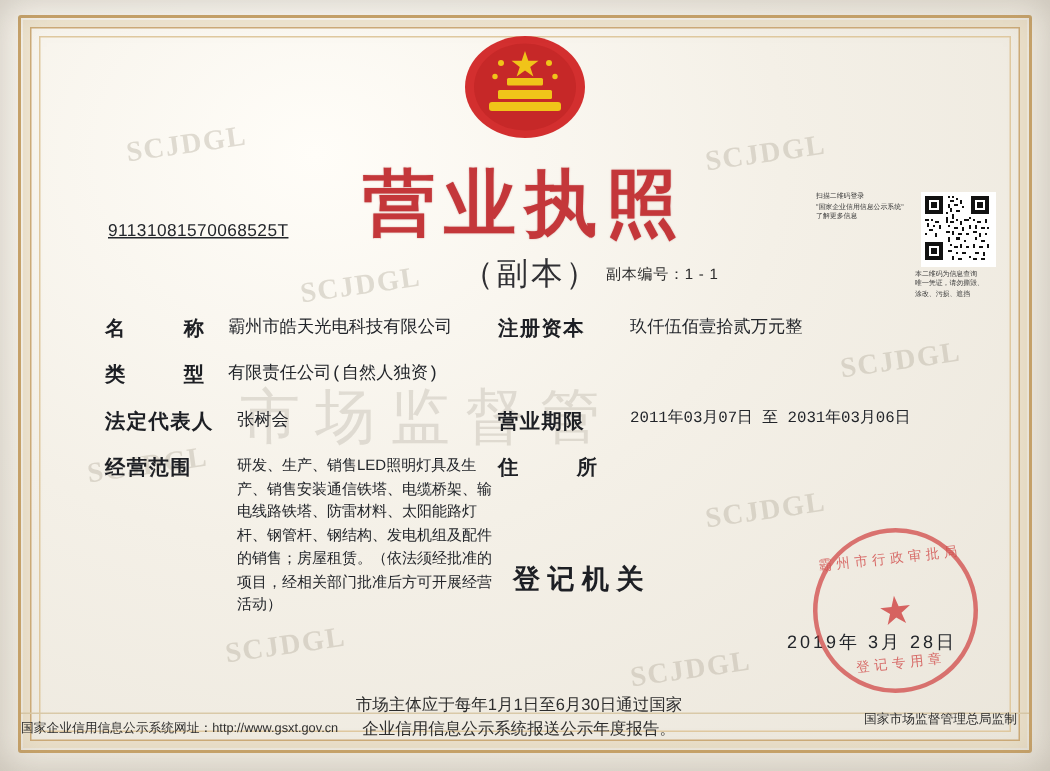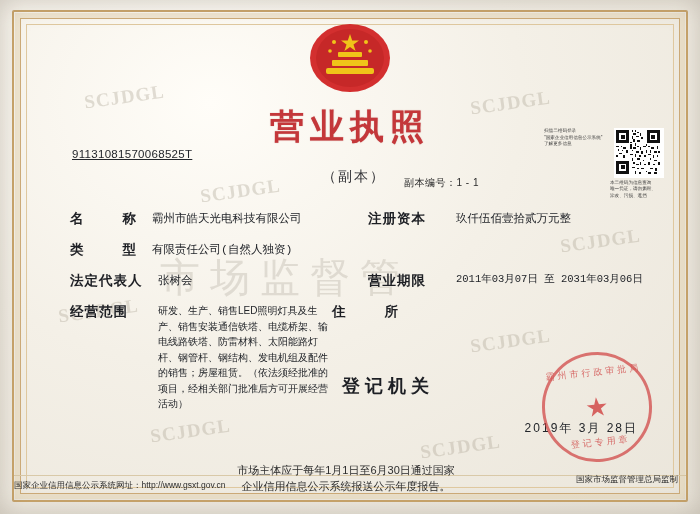--- a/index.html
+++ b/index.html
@@ -62,27 +62,27 @@
 
   
   .emblem{
     position:absolute;left:50%;top:22px;transform:translateX(-50%);
     width:84px;height:72px;z-index:10;
   }
 
   .title{
     position:absolute;left:0;right:0;top:104px;text-align:center;
     font-family:"Liberation Serif","DejaVu Serif",serif;
-    font-size:34px;font-weight:700;letter-spacing:6px;
+    font-size:48px;font-weight:700;letter-spacing:6px;
     color:#c4373a;z-index:12;
     text-shadow:0 0 1px rgba(160,40,40,.5);
   }
   .subtitle{
     position:absolute;left:0;right:0;top:168px;text-align:center;
-    font-size:14px;color:#2f2f33;letter-spacing:2px;z-index:12;
+    font-size:21px;color:#2f2f33;letter-spacing:2px;z-index:12;
     font-family:"Liberation Serif","DejaVu Serif",serif;
     padding-left:8px;
   }
 
   .credit-label{
     position:absolute;left:72px;top:126px;font-size:11.5px;color:#23262b;
     letter-spacing:.5px;z-index:12;
   }
   .credit-code{
     position:absolute;left:72px;top:148px;font-size:11.5px;color:#23262b;
@@ -104,21 +104,21 @@
     font-size:4.6px;line-height:1.4;color:#3a3a3a;text-align:left;
   }
 
   .copy-no{
     position:absolute;left:calc(50% + 54px);top:176px;font-size:10px;color:#2b2b2b;z-index:12;
     letter-spacing:.5px;
   }
 
   
   .fields{position:absolute;left:70px;top:210px;right:40px;z-index:12;}
-  .row{display:flex;margin-bottom:13px;gap:36px;}
+  .row{display:flex;margin-bottom:13px;}
   .col-l{width:262px;display:flex;}
   .col-r{flex:1;display:flex;}
   .lab{
     width:78px;font-size:13.5px;color:#1d1f24;letter-spacing:4px;
     font-family:"Liberation Serif","DejaVu Serif",serif;font-weight:700;
     flex:none;
   }
   .lab.wide{width:84px;letter-spacing:1px;}
   .val{
     font-size:11.5px;color:#22252a;padding-left:4px;line-height:1.5;

